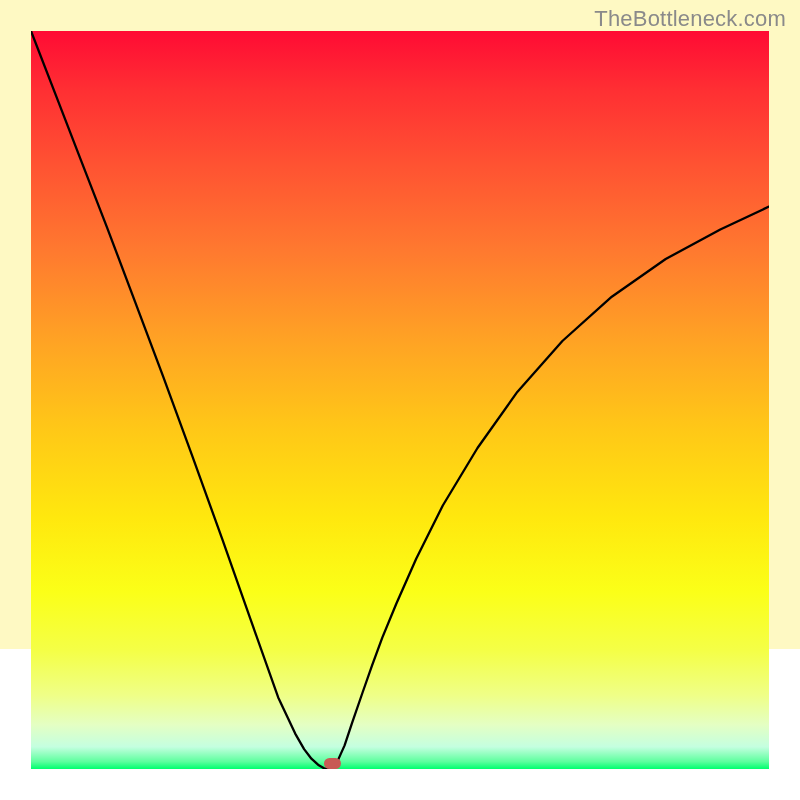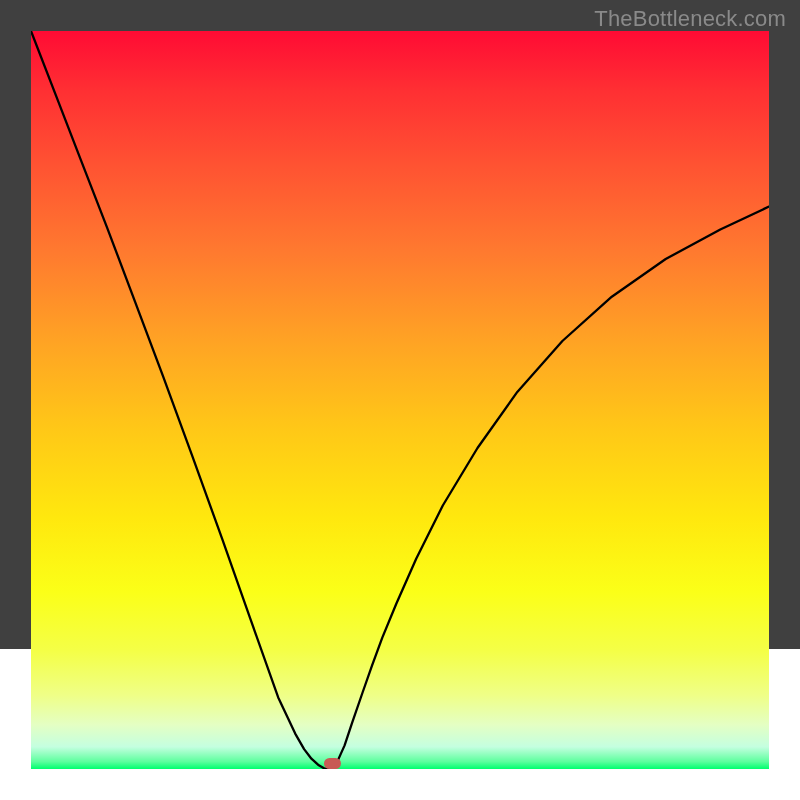--- a/index.html
+++ b/index.html
@@ -1,20 +1,20 @@
 <!DOCTYPE html>
 <html><head>
 <meta charset="utf-8">
 <style>
   * { margin: 0; padding: 0; box-sizing: border-box; }
   html, body { width: 800px; height: 800px; overflow: hidden; }
   .frame {
     width: 800px;
     height: 649px;
-    background: #404040;
+    background: #fef9c3;
     position: relative;
   }
   .plot-area {
     position: absolute;
     left: 31px;
     top: 31px;
     width: 738px;
     height: 738px;
     background: linear-gradient(to bottom,
       #ff0b34 0%,

